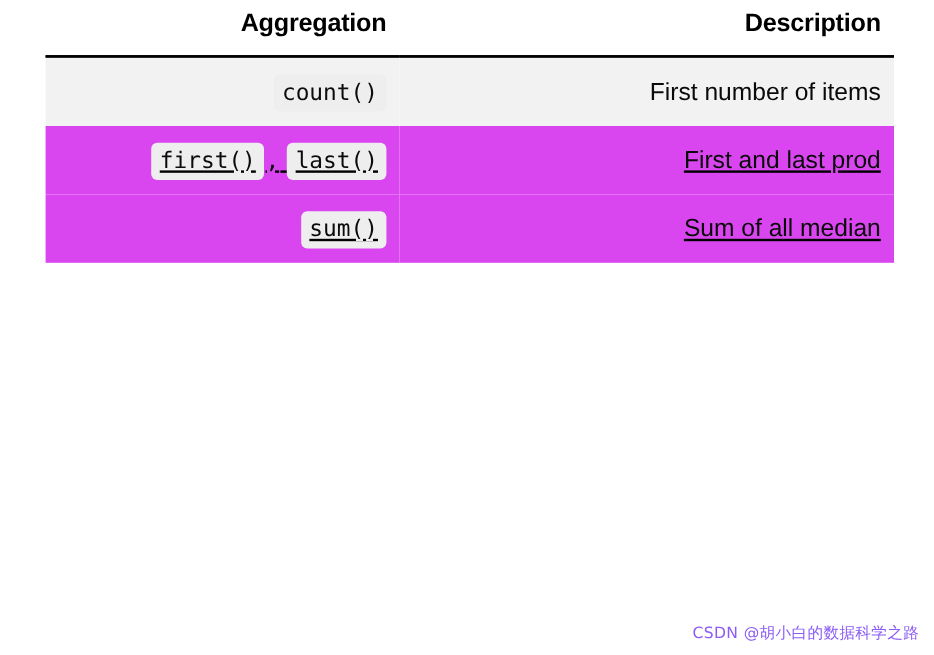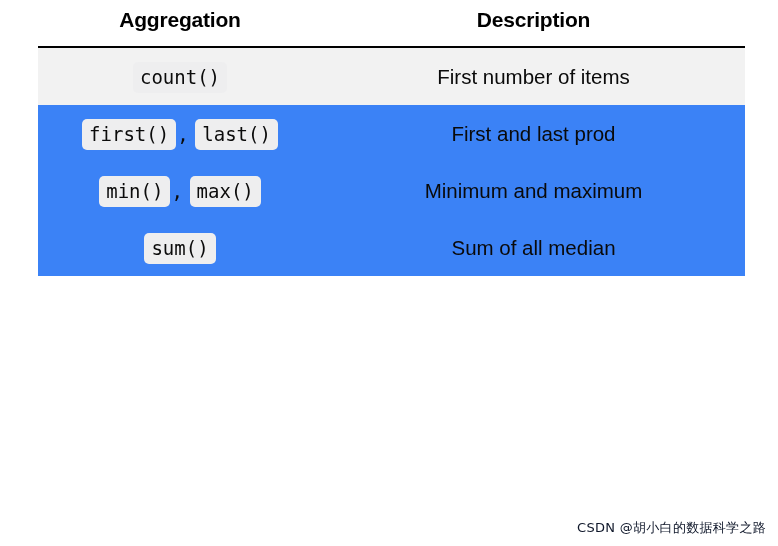--- a/index.html
+++ b/index.html
@@ -25,48 +25,49 @@
   table.agg-table {
     width: 707px;
     border-collapse: collapse;
     table-layout: fixed;
   }
 
   table.agg-table col.col-agg { width: 295px; }
   table.agg-table col.col-desc { width: 412px; }
 
   thead th {
-    text-align: center;
+    text-align: right;
     font-weight: bold;
     font-size: 21px;
     color: #000000;
     padding: 0 11px 14px 0;
     vertical-align: bottom;
     letter-spacing: -0.2px;
   }
 
   thead tr {
     border-bottom: 2px solid #000000;
   }
 
   tbody td {
-    text-align: center;
+    text-align: right;
     font-size: 20.5px;
     color: #0a0a0a;
     padding: 0 11px 0 0;
     height: 57px;
     vertical-align: middle;
     white-space: nowrap;
   }
 
   tbody tr.striped {
     background: #f2f2f2;
   }
   tbody tr.plain {
-    background: #3b82f6;
+    background: #d946ef;
+    text-decoration: underline;
   }
 
   code.fn {
     font-family: "DejaVu Sans Mono", "Liberation Mono", monospace;
     font-size: 19px;
     background: #eeeeef;
     border-radius: 5px;
     padding: 4px 7px 5px 7px;
     color: #0b0b0b;
     letter-spacing: 0px;
@@ -77,21 +78,21 @@
     font-size: 19px;
     color: #0b0b0b;
     padding: 0 1px;
   }
 
   .watermark {
     position: absolute;
     right: 12px;
     bottom: 9px;
     font-size: 13px;
-    color: #0f172a;
+    color: #8b5cf6;
     font-family: "DejaVu Sans", sans-serif;
     white-space: nowrap;
     letter-spacing: 0.3px;
   }
 </style>
 </head>
 <body>
 
 <div class="table-wrap">
   <table class="agg-table">
@@ -108,24 +109,20 @@
     <tbody id="table-body">
         <tr class="striped">
           <td><code class="fn">count()</code></td>
           <td>First number of items</td>
         </tr>
         <tr class="plain">
           <td><code class="fn">first()</code><span class="sep">,</span> <code class="fn">last()</code></td>
           <td>First and last prod</td>
         </tr>
         <tr class="plain">
-          <td><code class="fn">min()</code><span class="sep">,</span> <code class="fn">max()</code></td>
-          <td>Minimum and maximum</td>
-        </tr>
-        <tr class="plain">
           <td><code class="fn">sum()</code></td>
           <td>Sum of all median</td>
         </tr>
       </tbody>
   </table>
 </div>
 
 <div class="watermark">CSDN @胡小白的数据科学之路</div>
 
 </body></html>

